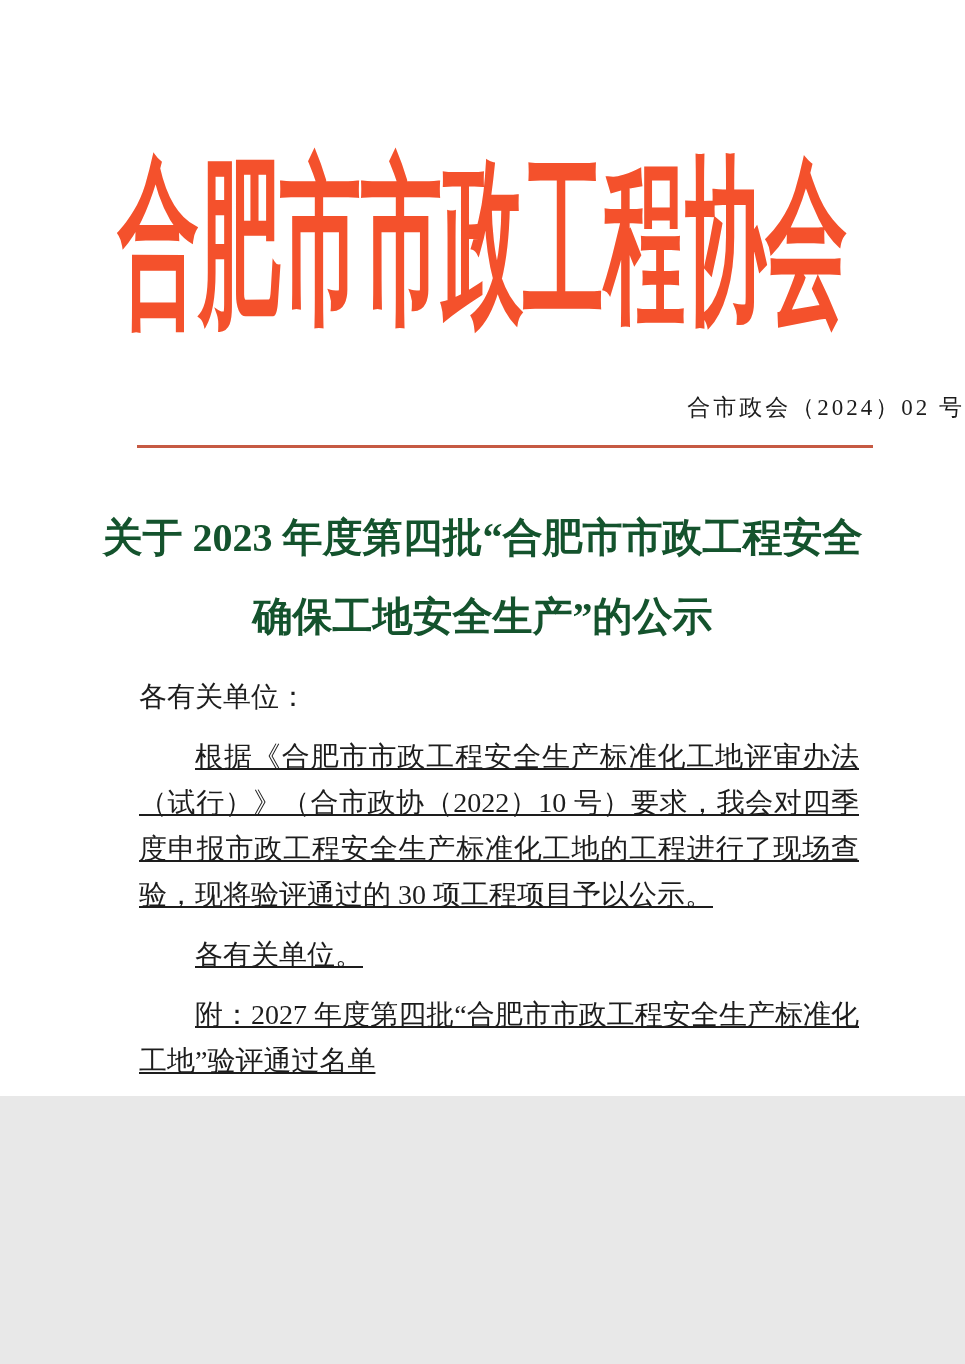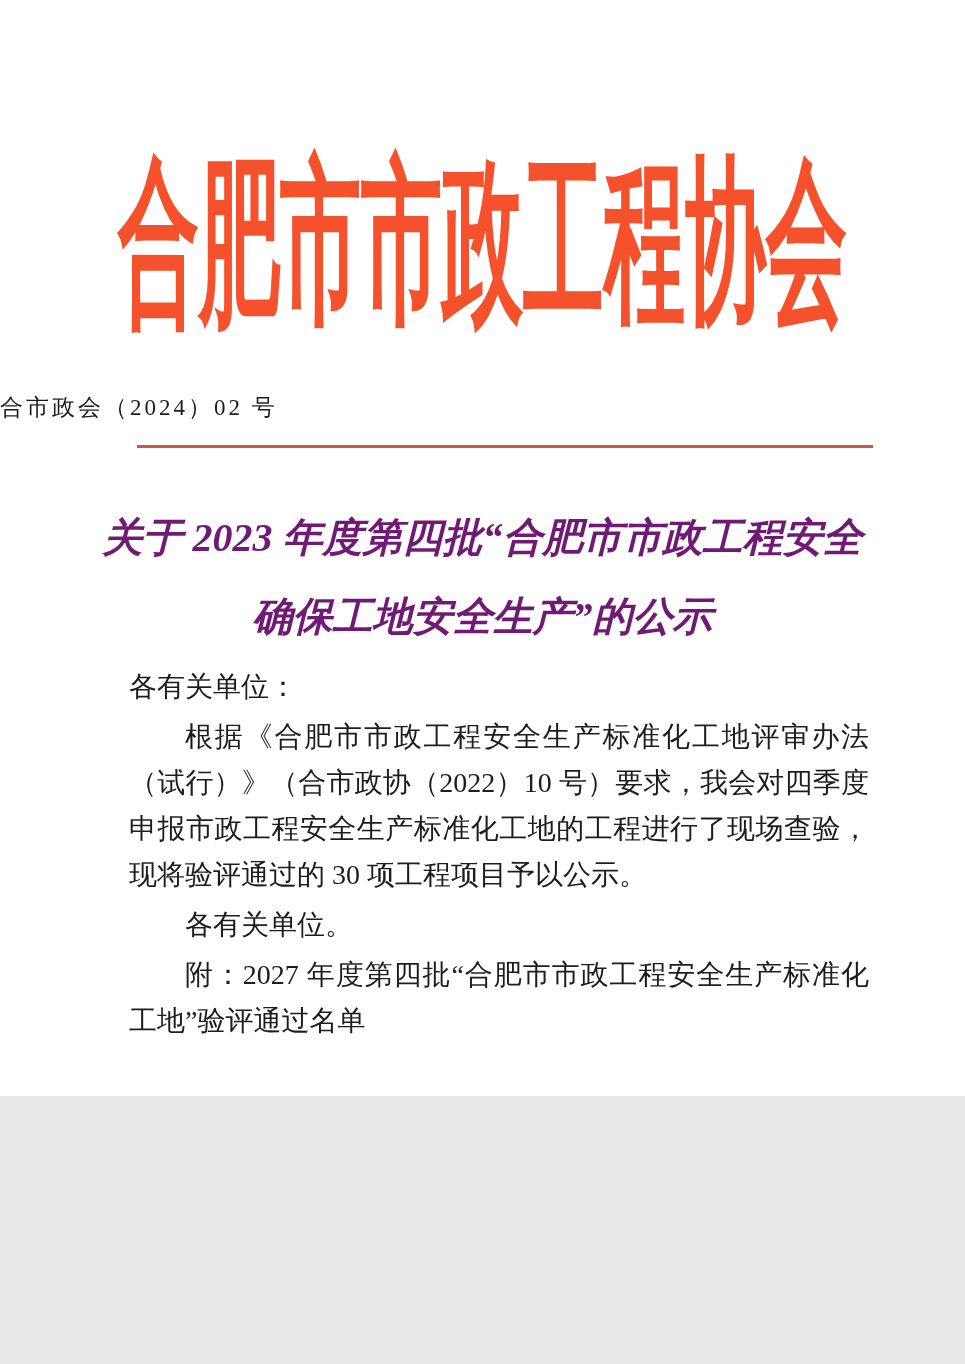--- a/index.html
+++ b/index.html
@@ -33,21 +33,21 @@
     transform-origin: 50% 0;
     white-space: nowrap;
   }
 
   
   .doc-number {
     position: absolute;
     top: 392px;
     left: 0;
     width: 100%;
-    text-align: left;
+    text-align: right;
     font-size: 23px;
     letter-spacing: 3px;
     color: #1c1c1c;
   }
 
   
   .red-rule {
     position: absolute;
     top: 445px;
     left: 137px;
@@ -59,39 +59,38 @@
   
   .doc-title {
     position: absolute;
     top: 498px;
     left: 0;
     width: 100%;
     text-align: center;
     font-size: 40px;
     font-weight: bold;
     line-height: 79px;
-    color: #701a75;
+    color: #14532d;
     margin: 0;
-    font-style: italic;
   }
   .doc-title span { display: block; }
 
   
   .body-text {
     position: absolute;
     top: 660px;
     left: 125px;
     width: 748px;
     font-size: 28px;
     line-height: 46px;
     text-align: justify;
     color: #1d1d1d;
   }
-  .body-text p { margin: 4px; }
-  .body-text p.indent { text-indent: 2em; }
+  .body-text p { margin: 14px; }
+  .body-text p.indent { text-indent: 2em; text-decoration: underline; }
 
   
   .doc-date {
     position: absolute;
     top: 1186px;
     right: 95px;
     font-size: 28px;
     letter-spacing: 1px;
     color: #1d1d1d;
     z-index: 1;

